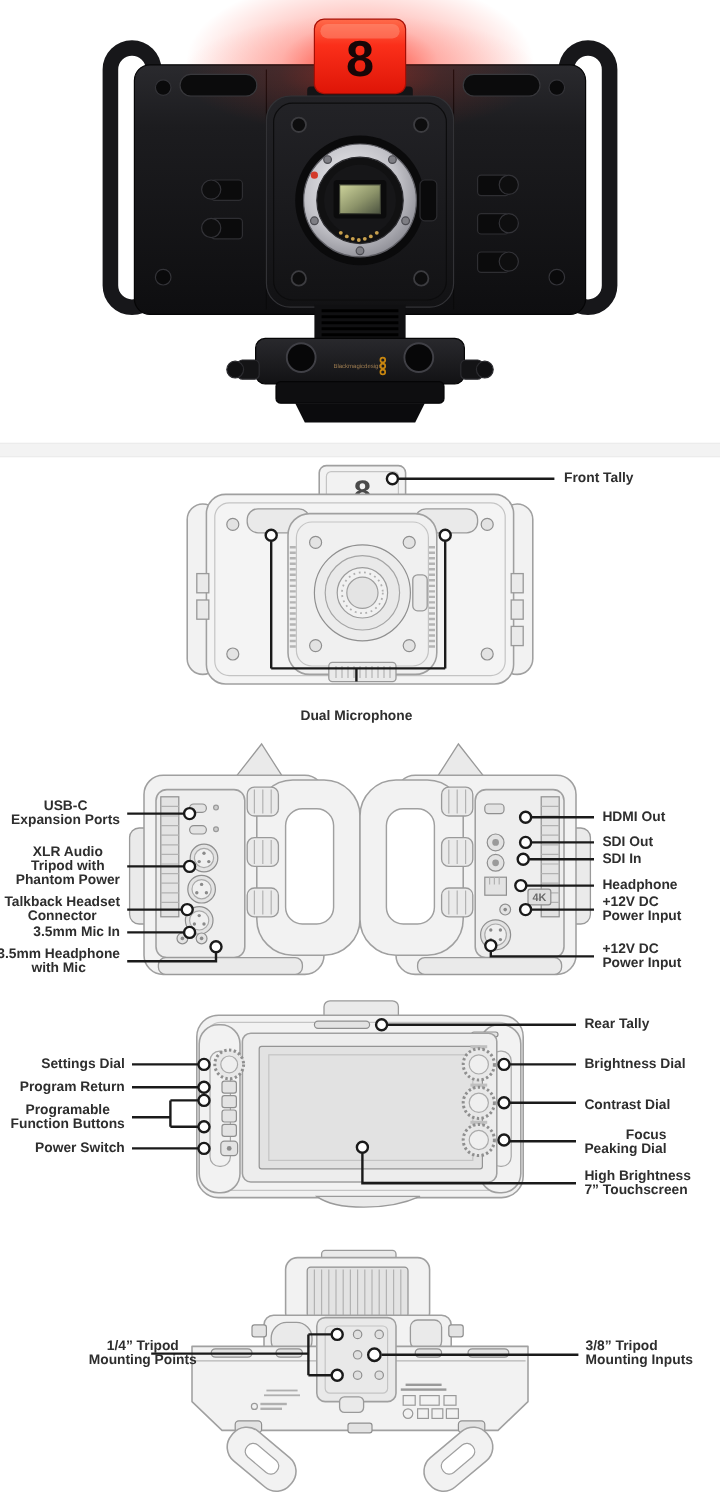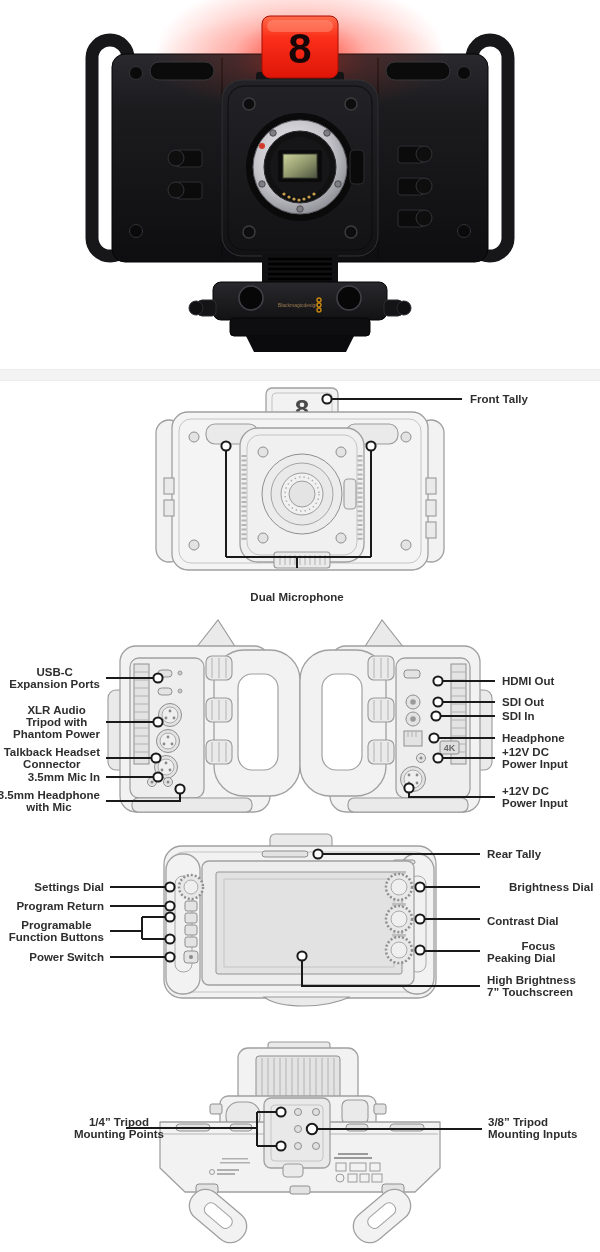--- a/index.html
+++ b/index.html
@@ -541,21 +541,21 @@
     <div class="lbl r" style="right:496px;top:87px;">
       <span class="ln">Programable</span>
         <span class="ln">Function Buttons</span>
     </div>
     <div class="lbl r" style="right:496px;top:119px;">
       <span class="ln">Power Switch</span>
     </div>
     <div class="lbl" style="left:487px;top:16px;">
       <span class="ln">Rear Tally</span>
     </div>
-    <div class="lbl" style="left:509px;top:49px;">
+    <div class="lbl" style="left:487px;top:49px;">
       <span class="ln">Brightness Dial</span>
     </div>
     <div class="lbl" style="left:487px;top:83px;">
       <span class="ln">Contrast Dial</span>
     </div>
     <div class="lbl" style="left:487px;top:108px;text-align:right;">
       <span class="ln">Focus</span>
         <span class="ln">Peaking Dial</span>
     </div>
     <div class="lbl" style="left:487px;top:142px;">

